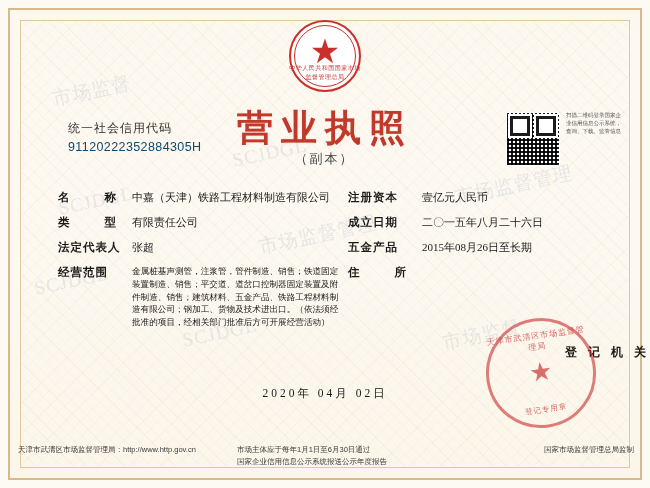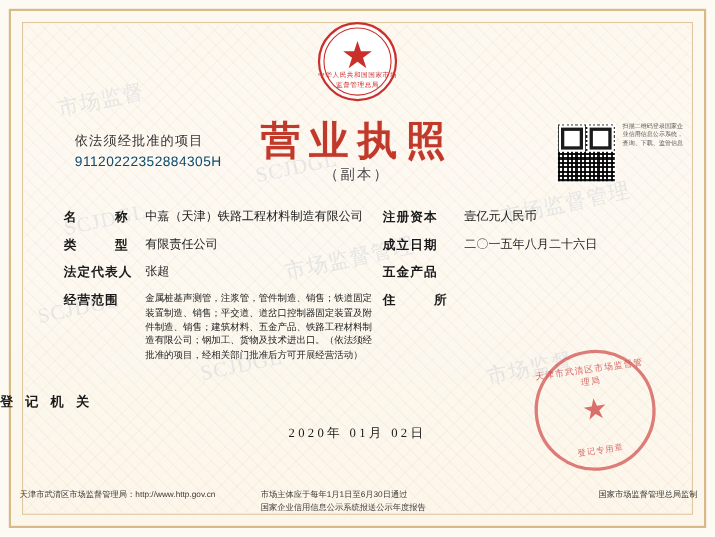--- a/index.html
+++ b/index.html
@@ -204,22 +204,22 @@
     font-size: 8.6px;
     line-height: 1.5;
     color: #1a1a1a;
     width: 212px;
     font-family: "Liberation Serif", serif;
   }
   
   .registrar {
     position: absolute;
     left: 0; right: 0;
-    top: 357px;
-    text-align: left;
+    top: 344px;
+    text-align: right;
     font-size: 12px;
     letter-spacing: 4px;
     color: #1a1a1a;
     font-family: "Liberation Serif", serif;
     font-weight: bold;
   }
   .date-line {
     position: absolute;
     left: 0; right: 0;
     top: 386px;
@@ -309,21 +309,21 @@
   <div class="emblem">
     <div class="ring"></div>
     <div class="ring2"></div>
     <div class="emblem-glyph">★</div>
     <div class="emblem-arc">中华人民共和国国家市场监督管理总局</div>
   </div>
 
   <div class="title">营业执照</div>
   <div class="subtitle">（副本）</div>
 
-  <div class="code-label">依法须经批准的项目</div>
+  <div class="code-label">统一社会信用代码</div>
   <div class="code-value">91120222352884305H</div>
 
   <div class="qr"></div>
   <div class="qr-note">扫描二维码登录国家企业信用信息公示系统，查询、下载、监管信息</div>
 
   <div class="fields">
     <div class="row">
       <div class="col-left">
         <div class="flabel">名　　称</div>
         <div class="fvalue">中嘉（天津）铁路工程材料制造有限公司</div>
@@ -345,39 +345,40 @@
       </div>
     </div>
 
     <div class="row">
       <div class="col-left">
         <div class="flabel wide">法定代表人</div>
         <div class="fvalue">张超</div>
       </div>
       <div class="col-right">
         <div class="flabel wide">五金产品</div>
+        <div class="fvalue">2015年08月26日至长期</div>
       </div>
     </div>
 
     <div class="row">
       <div class="col-left">
         <div class="flabel wide">经营范围</div>
         <div class="scope-value">金属桩基声测管，注浆管，管件制造、销售；铁道固定装置制造、销售；平交道、道岔口控制器固定装置及附件制造、销售；建筑材料、五金产品、铁路工程材料制造有限公司；钢加工、货物及技术进出口。（依法须经批准的项目，经相关部门批准后方可开展经营活动）</div>
       </div>
       <div class="col-right">
         <div class="flabel">住　　所</div>
       </div>
     </div>
   </div>
 
   <div class="registrar">登 记 机 关</div>
 
   <div class="date-line">
     <span>2020</span><span>年</span>
-    <span>01</span><span>月</span>
+    <span>04</span><span>月</span>
     <span>02</span><span>日</span>
   </div>
 
   <div class="seal">
     <div class="seal-top">天津市武清区市场监督管理局</div>
     <div class="seal-star">★</div>
     <div class="seal-bottom">登记专用章</div>
   </div>
 
   <div class="footer">

